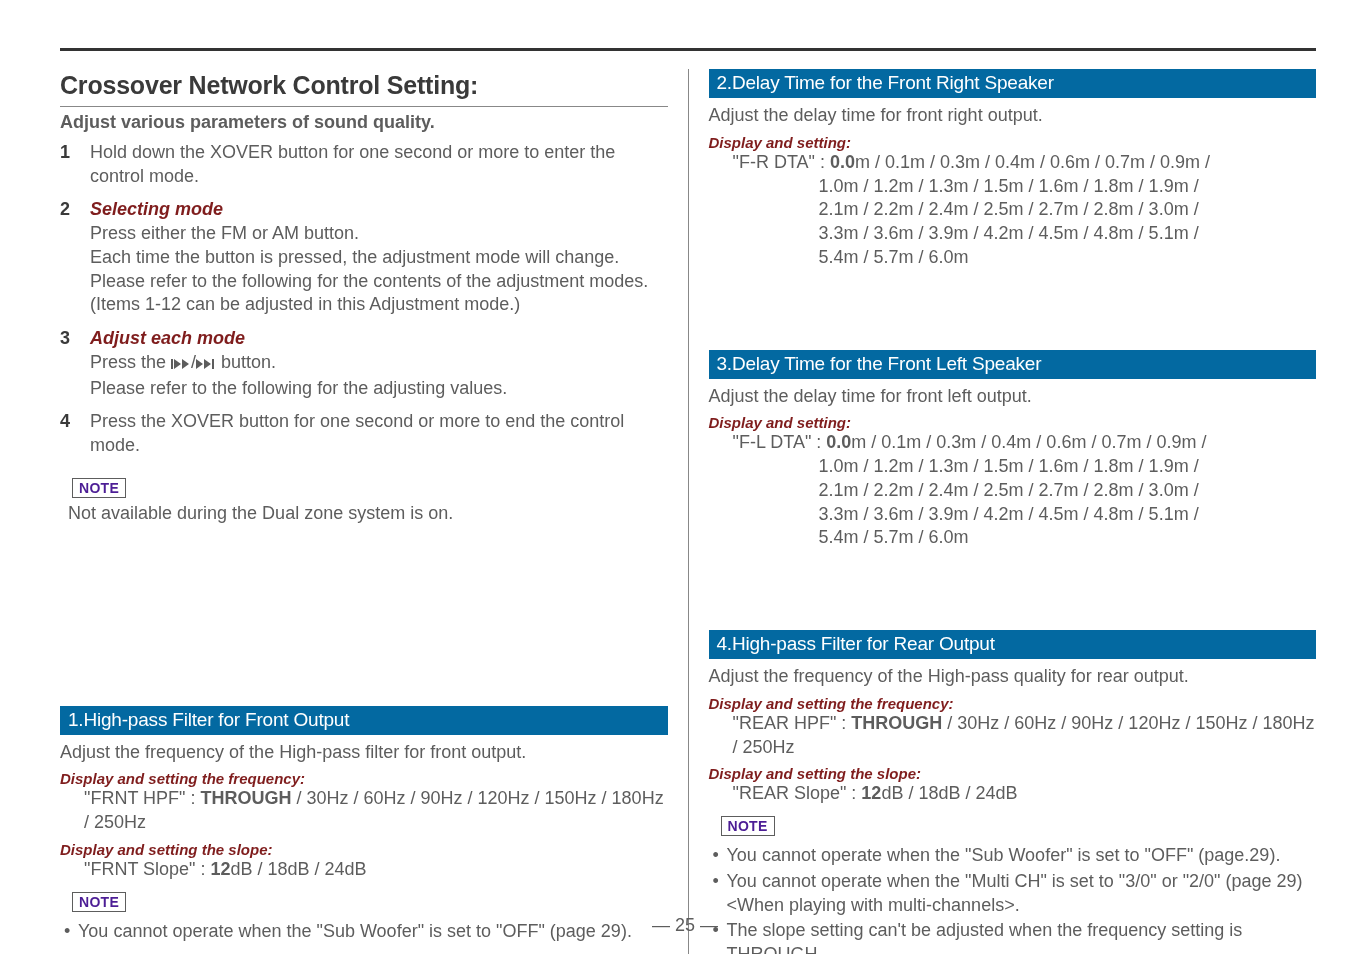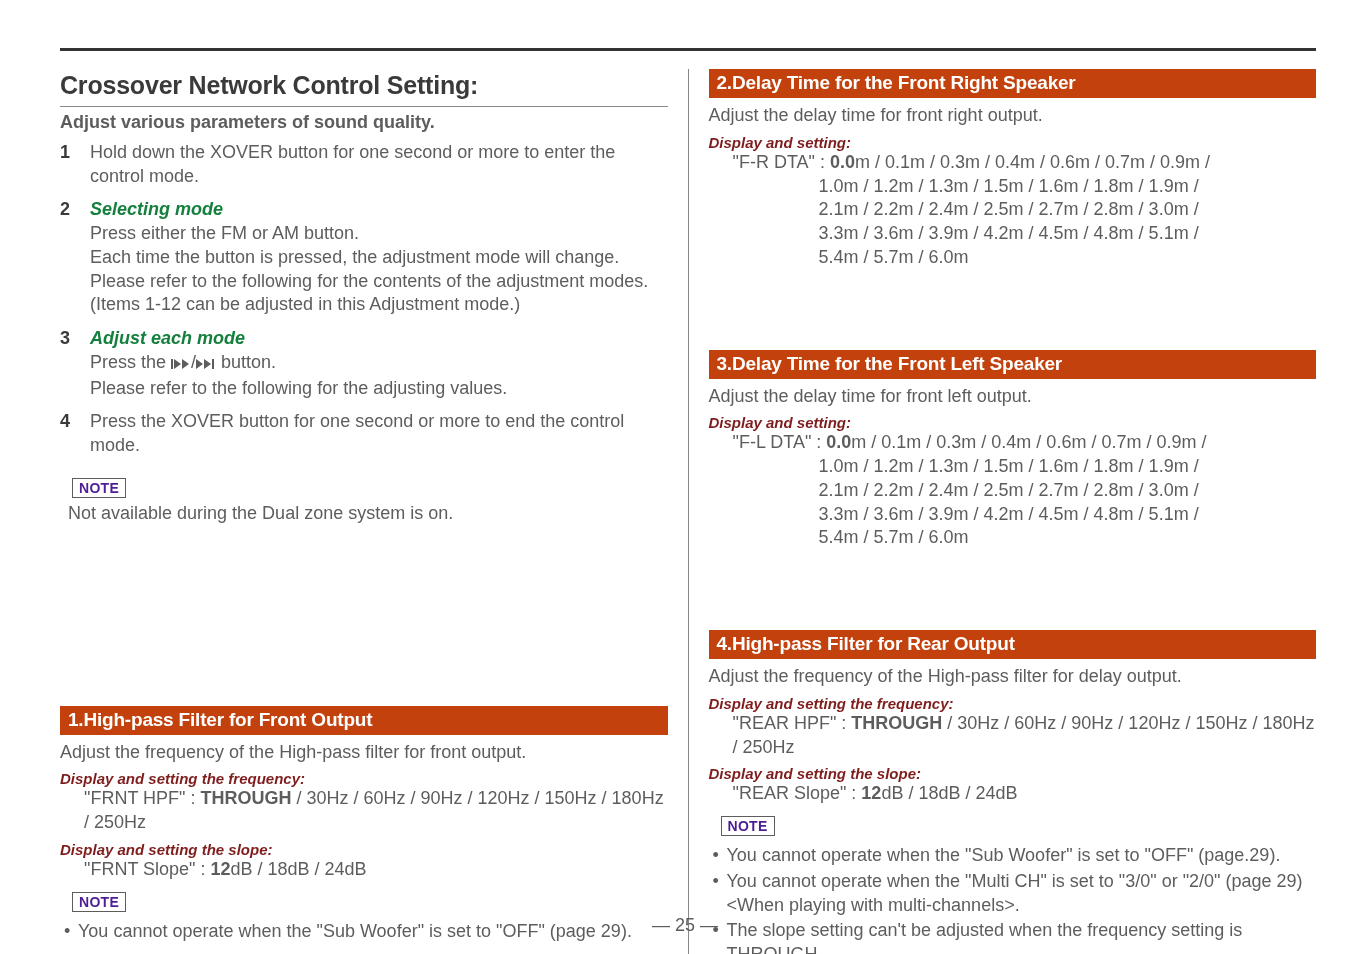--- a/index.html
+++ b/index.html
@@ -49,23 +49,23 @@
     margin: 0;
   }
   .main-heading {
     font-size: 25px;
     font-weight: 800;
     color: #3a3a3a;
     margin: 2px 0 6px 0;
     letter-spacing: -0.2px;
   }
   .subheading-bar {
-    background: #c2410c;
+    background: #0369a1;
     color: #fff;
-    font-weight: 700;
+    font-weight: 400;
     font-size: 19px;
     padding: 3px 8px 4px 8px;
     margin: 6px 0 6px 0;
     display: block;
     letter-spacing: -0.2px;
   }
   .body-text {
     font-size: 18px;
     line-height: 1.32;
     color: #5d5d5d;
@@ -95,21 +95,21 @@
   ol.steps > li .num {
     position: absolute;
     left: 0;
     top: 0;
     font-weight: 800;
     color: #3a3a3a;
   }
   .step-title {
     font-weight: 800;
     font-style: italic;
-    color: #15803d;
+    color: #7f1d1d;
   }
   .ds-heading {
     font-weight: 800;
     font-style: italic;
     color: #7f1d1d;
     font-size: 15px;
     margin: 6px 0 0 0;
   }
   .indent {
     padding-left: 24px;
@@ -263,21 +263,21 @@
           <span style="padding-left:86px; display:inline-block;">2.1m / 2.2m / 2.4m / 2.5m / 2.7m / 2.8m / 3.0m /</span><br>
           <span style="padding-left:86px; display:inline-block;">3.3m / 3.6m / 3.9m / 4.2m / 4.5m / 4.8m / 5.1m /</span><br>
           <span style="padding-left:86px; display:inline-block;">5.4m / 5.7m / 6.0m</span>
         </div>
       </div>
 
       <div class="sep-gap"></div>
 
       <div class="right-section">
         <span class="subheading-bar">4.High-pass Filter for Rear Output</span>
-        <div class="body-text">Adjust the frequency of the High-pass filter for delay output.</div>
+        <div class="body-text">Adjust the frequency of the High-pass quality for rear output.</div>
 
         <div class="ds-heading">Display and setting the frequency:</div>
         <div class="val-line indent">
           <span>"REAR HPF" : </span><b>THROUGH</b><span> / 30Hz / 60Hz / 90Hz / 120Hz / 150Hz / 180Hz / 250Hz</span>
         </div>
 
         <div class="ds-heading">Display and setting the slope:</div>
         <div class="val-line indent">
           <span>"REAR Slope" : </span><b>12</b><span>dB / 18dB / 24dB</span>
         </div>

